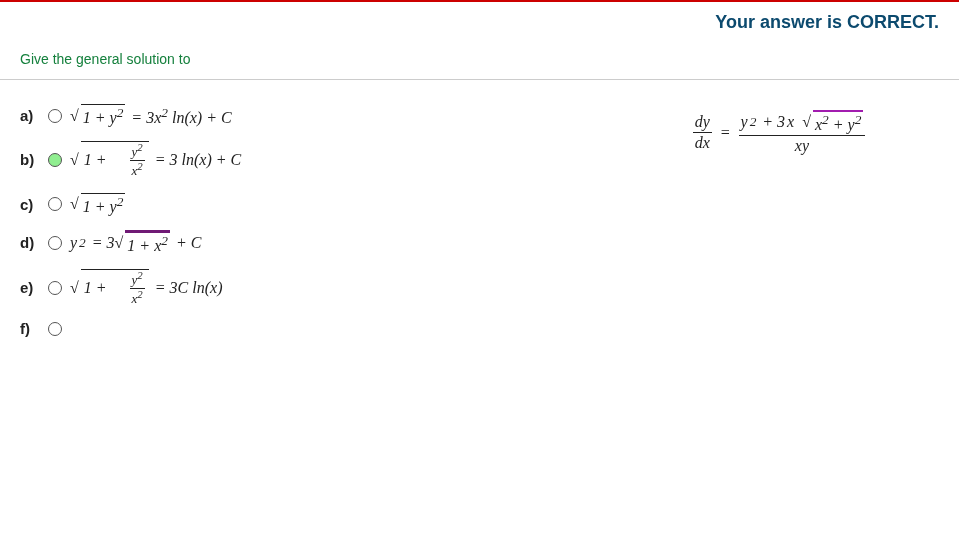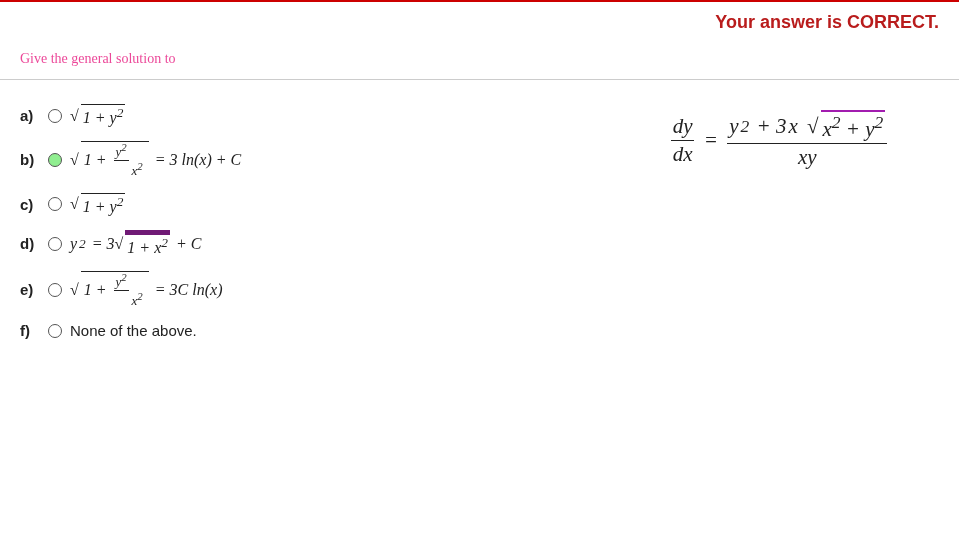--- a/index.html
+++ b/index.html
@@ -13,31 +13,31 @@
       position: relative;
     }
 
     .top-bar {
       border-top: 2px solid #c00;
       padding: 10px 20px 8px 20px;
       text-align: right;
     }
 
     .correct-label {
-      color: #b91c1c;
+      color: #0c4a6e;
       font-family: Arial, sans-serif;
       font-size: 18px;
       font-weight: bold;
     }
 
     .question-prompt {
       padding: 10px 20px 4px 20px;
-      font-family: Liberation Serif, serif;
+      font-family: Liberation Sans, sans-serif;
       font-size: 14px;
-      color: #ec4899;
+      color: #15803d;
       border-bottom: 1px solid #ccc;
       padding-bottom: 12px;
     }
 
     .main-content {
       display: flex;
       width: 100%;
     }
 
     .answers-section {
@@ -83,21 +83,21 @@
     .radio-btn.selected {
       background: #90ee90;
       border-color: #555;
     }
 
     
     .diff-eq-container {
       display: flex;
       align-items: center;
       margin-top: 10px;
-      font-size: 21px;
+      font-size: 16px;
       font-style: italic;
     }
 
     .fraction {
       display: inline-flex;
       flex-direction: column;
       align-items: center;
       vertical-align: middle;
       margin: 0 4px;
     }
@@ -110,21 +110,21 @@
 
     .fraction .denom {
       padding: 1px 2px 0 2px;
       text-align: right;
     }
 
     
     .inline-frac {
       display: inline-flex;
       flex-direction: column;
-      align-items: flex-start;
+      align-items: flex-end;
       vertical-align: middle;
       margin: 0 1px;
       font-size: 13px;
     }
     .inline-frac .n {
       border-bottom: 1px solid #222;
       padding: 0 2px;
       line-height: 1.1;
     }
     .inline-frac .d {
@@ -153,20 +153,21 @@
 
 <div class="main-content">
   <div class="answers-section">
 
     <div class="answer-option">
       <span class="option-label">a)</span>
       <span class="radio-btn"></span>
       <span class="answer-math">
         <span>√</span>
           <span style="border-top:1px solid #222;padding:0 2px;">1 + <i>y</i><sup>2</sup></span>
+        <span>&nbsp;= 3<i>x</i><sup>2</sup> ln(<i>x</i>) + <i>C</i></span>
       </span>
     </div>
 
     <div class="answer-option">
       <span class="option-label">b)</span>
       <span class="radio-btn selected"></span>
       <span class="answer-math">
         <span>√</span>
           <span style="border-top:1px solid #222;padding:0 3px;display:inline-flex;align-items:center;gap:2px;">
           1 +&nbsp;
@@ -188,21 +189,21 @@
       </span>
     </div>
 
     <div class="answer-option">
       <span class="option-label">d)</span>
       <span class="radio-btn"></span>
       <span class="answer-math">
         <i>y</i>
           <sup>2</sup>
         <span>&nbsp;= 3√</span>
-          <span style="border-top:5px solid #701a75;padding:0 2px;">1 + <i>x</i><sup>2</sup></span>
+          <span style="border-top:3px solid #701a75;padding:0 2px;">1 + <i>x</i><sup>2</sup></span>
         <span>&nbsp;+ <i>C</i></span>
       </span>
     </div>
 
     <div class="answer-option">
       <span class="option-label">e)</span>
       <span class="radio-btn"></span>
       <span class="answer-math">
         <span>√</span>
           <span style="border-top:1px solid #222;padding:0 3px;display:inline-flex;align-items:center;gap:2px;">
@@ -212,21 +213,20 @@
             <span class="d"><i>x</i><sup>2</sup></span>
           </span>
         </span>
         <span>&nbsp;= 3<i>C</i> ln(<i>x</i>)</span>
       </span>
     </div>
 
     <div class="answer-option">
       <span class="option-label">f)</span>
       <span class="radio-btn"></span>
-      <span style="font-family:Arial,sans-serif;font-style:normal;font-size:15px;">None of the above.</span>
     </div>
 
   </div>
 
   <div class="equation-section">
     <div class="diff-eq-container">
       <span class="fraction">
         <span class="numer"><i>dy</i></span>
         <span class="denom"><i>dx</i></span>
       </span>

